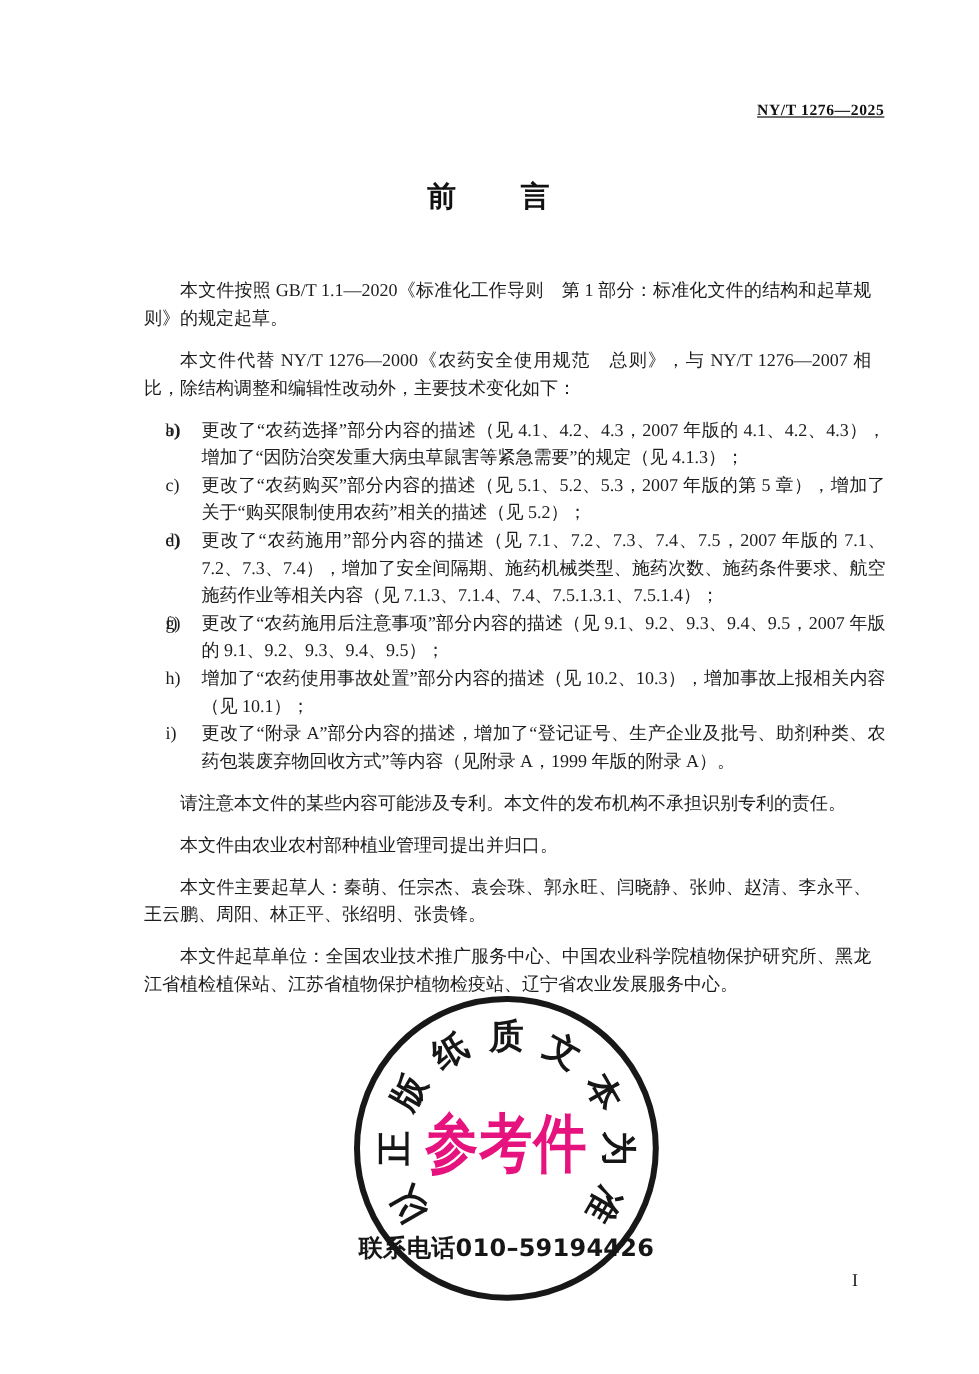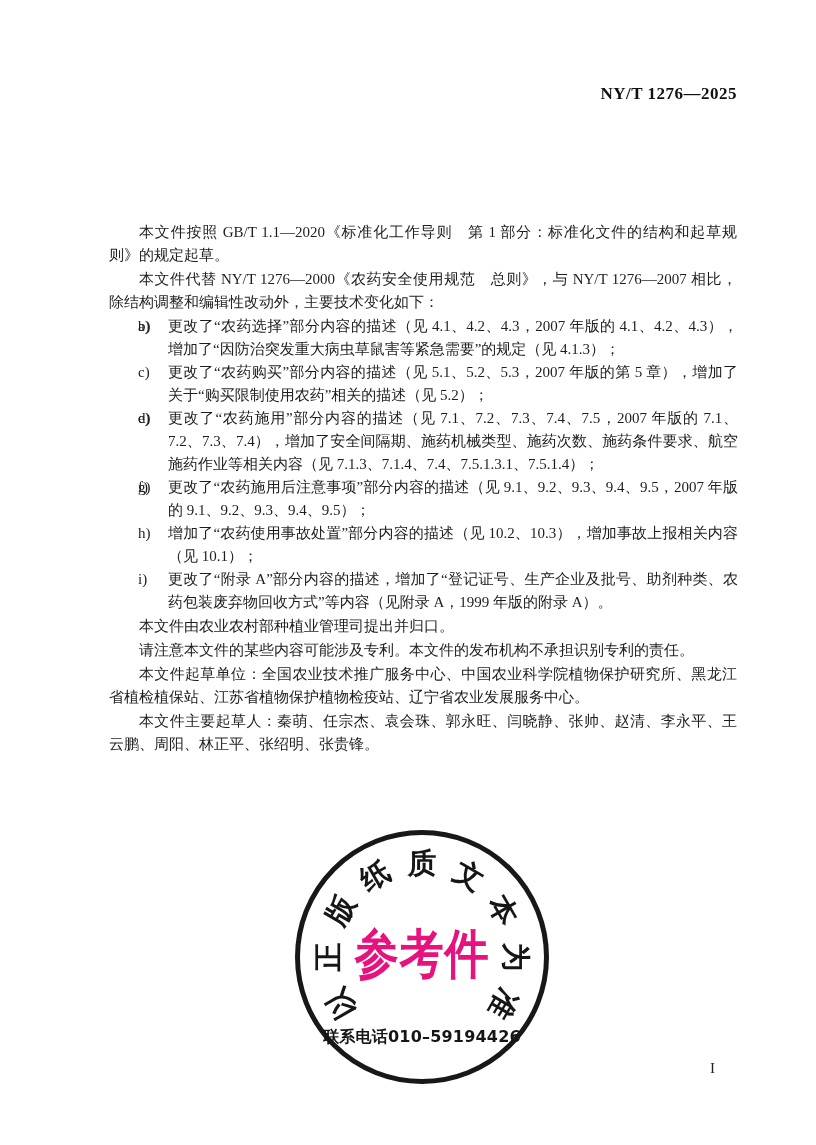--- a/index.html
+++ b/index.html
@@ -8,40 +8,41 @@
     background:#ffffff;
     font-family:"Liberation Serif","DejaVu Serif",serif;
     color:#222;
     position:relative;
     overflow:hidden;
   }
   .page{position:absolute;inset:0;background:#fff;}
 
   .doc-code{
     position:absolute;top:84px;right:79px;
-    font-size:17px;font-weight:bold;letter-spacing:0.5px;
+    font-size:13px;font-weight:bold;letter-spacing:0.5px;
     color:#111;
     font-family:"Liberation Serif","DejaVu Serif",serif;
+    text-decoration:underline;
   }
 
   .doc-title{
     position:absolute;top:148px;left:0;width:100%;
     text-align:center;
     font-family:"DejaVu Sans","Liberation Sans",sans-serif;
     font-size:24px;font-weight:bold;color:#111;
     letter-spacing:2px;
   }
 
   .body-text{
     position:absolute;top:220px;left:108px;width:630px;
     font-size:15px;line-height:23px;
     text-align:justify;
     color:#1d1d1d;
   }
-  .para{ text-indent:2em; margin:1px; }
+  .para{ text-indent:2em; margin:12px; }
   .change{ position:relative; padding-left:60px; margin:0; }
   .clabel{ position:absolute; left:30px; top:0; }
 
   .page-number{
     position:absolute;top:1060px;left:710px;
     font-size:15px;color:#222;
     font-family:"Liberation Serif","DejaVu Serif",serif;
   }
 
   .stamp{
@@ -73,31 +74,32 @@
     position:absolute;left:50%;top:94px;
     transform:translateX(-50%) scale(0.92,1.1);
     font-family:"DejaVu Sans","Liberation Sans",sans-serif;
     font-size:48px;font-weight:800;letter-spacing:1px;
     color:#e6127d;white-space:nowrap;line-height:1;
   }
   .stamp-phone{
     position:absolute;left:50%;top:192px;
     transform:translateX(-50%);
     font-family:"DejaVu Sans","Liberation Sans",sans-serif;
-    font-size:16px;font-weight:bold;color:#161616;
+    font-size:20px;font-weight:bold;color:#161616;
     white-space:nowrap;letter-spacing:0.2px;
   }
 </style>
 </head>
 <body>
 
 <div class="page">
 
   <div class="doc-code">NY/T 1276—2025</div>
 
+  <div class="doc-title">前　　言</div>
 
   <div class="body-text">
     <p class="para">本文件按照 GB/T 1.1—2020《标准化工作导则　第 1 部分：标准化文件的结构和起草规则》的规定起草。</p>
     <p class="para">本文件代替 NY/T 1276—2000《农药安全使用规范　总则》，与 NY/T 1276—2007 相比，除结构调整和编辑性改动外，主要技术变化如下：</p>
 
     <div class="change">
       <span class="clabel">a)</span>
     </div>
     <div class="change">
       <span class="clabel">b)</span>
@@ -123,24 +125,24 @@
     </div>
     <div class="change">
       <span class="clabel">h)</span>
       <span>增加了“农药使用事故处置”部分内容的描述（见 10.2、10.3），增加事故上报相关内容（见 10.1）；</span>
     </div>
     <div class="change">
       <span class="clabel">i)</span>
       <span>更改了“附录 A”部分内容的描述，增加了“登记证号、生产企业及批号、助剂种类、农药包装废弃物回收方式”等内容（见附录 A，1999 年版的附录 A）。</span>
     </div>
 
+    <p class="para">请注意本文件的某些内容可能涉及专利。本文件的发布机构不承担识别专利的责任。</p>
     <p class="para">本文件由农业农村部种植业管理司提出并归口。</p>
-    <p class="para">请注意本文件的某些内容可能涉及专利。本文件的发布机构不承担识别专利的责任。</p>
+    <p class="para">本文件主要起草人：秦萌、任宗杰、袁会珠、郭永旺、闫晓静、张帅、赵清、李永平、王云鹏、周阳、林正平、张绍明、张贵锋。</p>
     <p class="para">本文件起草单位：全国农业技术推广服务中心、中国农业科学院植物保护研究所、黑龙江省植检植保站、江苏省植物保护植物检疫站、辽宁省农业发展服务中心。</p>
-    <p class="para">本文件主要起草人：秦萌、任宗杰、袁会珠、郭永旺、闫晓静、张帅、赵清、李永平、王云鹏、周阳、林正平、张绍明、张贵锋。</p>
   </div>
 
   <div class="stamp">
     <span class="ring-char rc0">以</span>
     <span class="ring-char rc1">正</span>
     <span class="ring-char rc2">版</span>
     <span class="ring-char rc3">纸</span>
     <span class="ring-char rc4">质</span>
     <span class="ring-char rc5">文</span>
     <span class="ring-char rc6">本</span>

